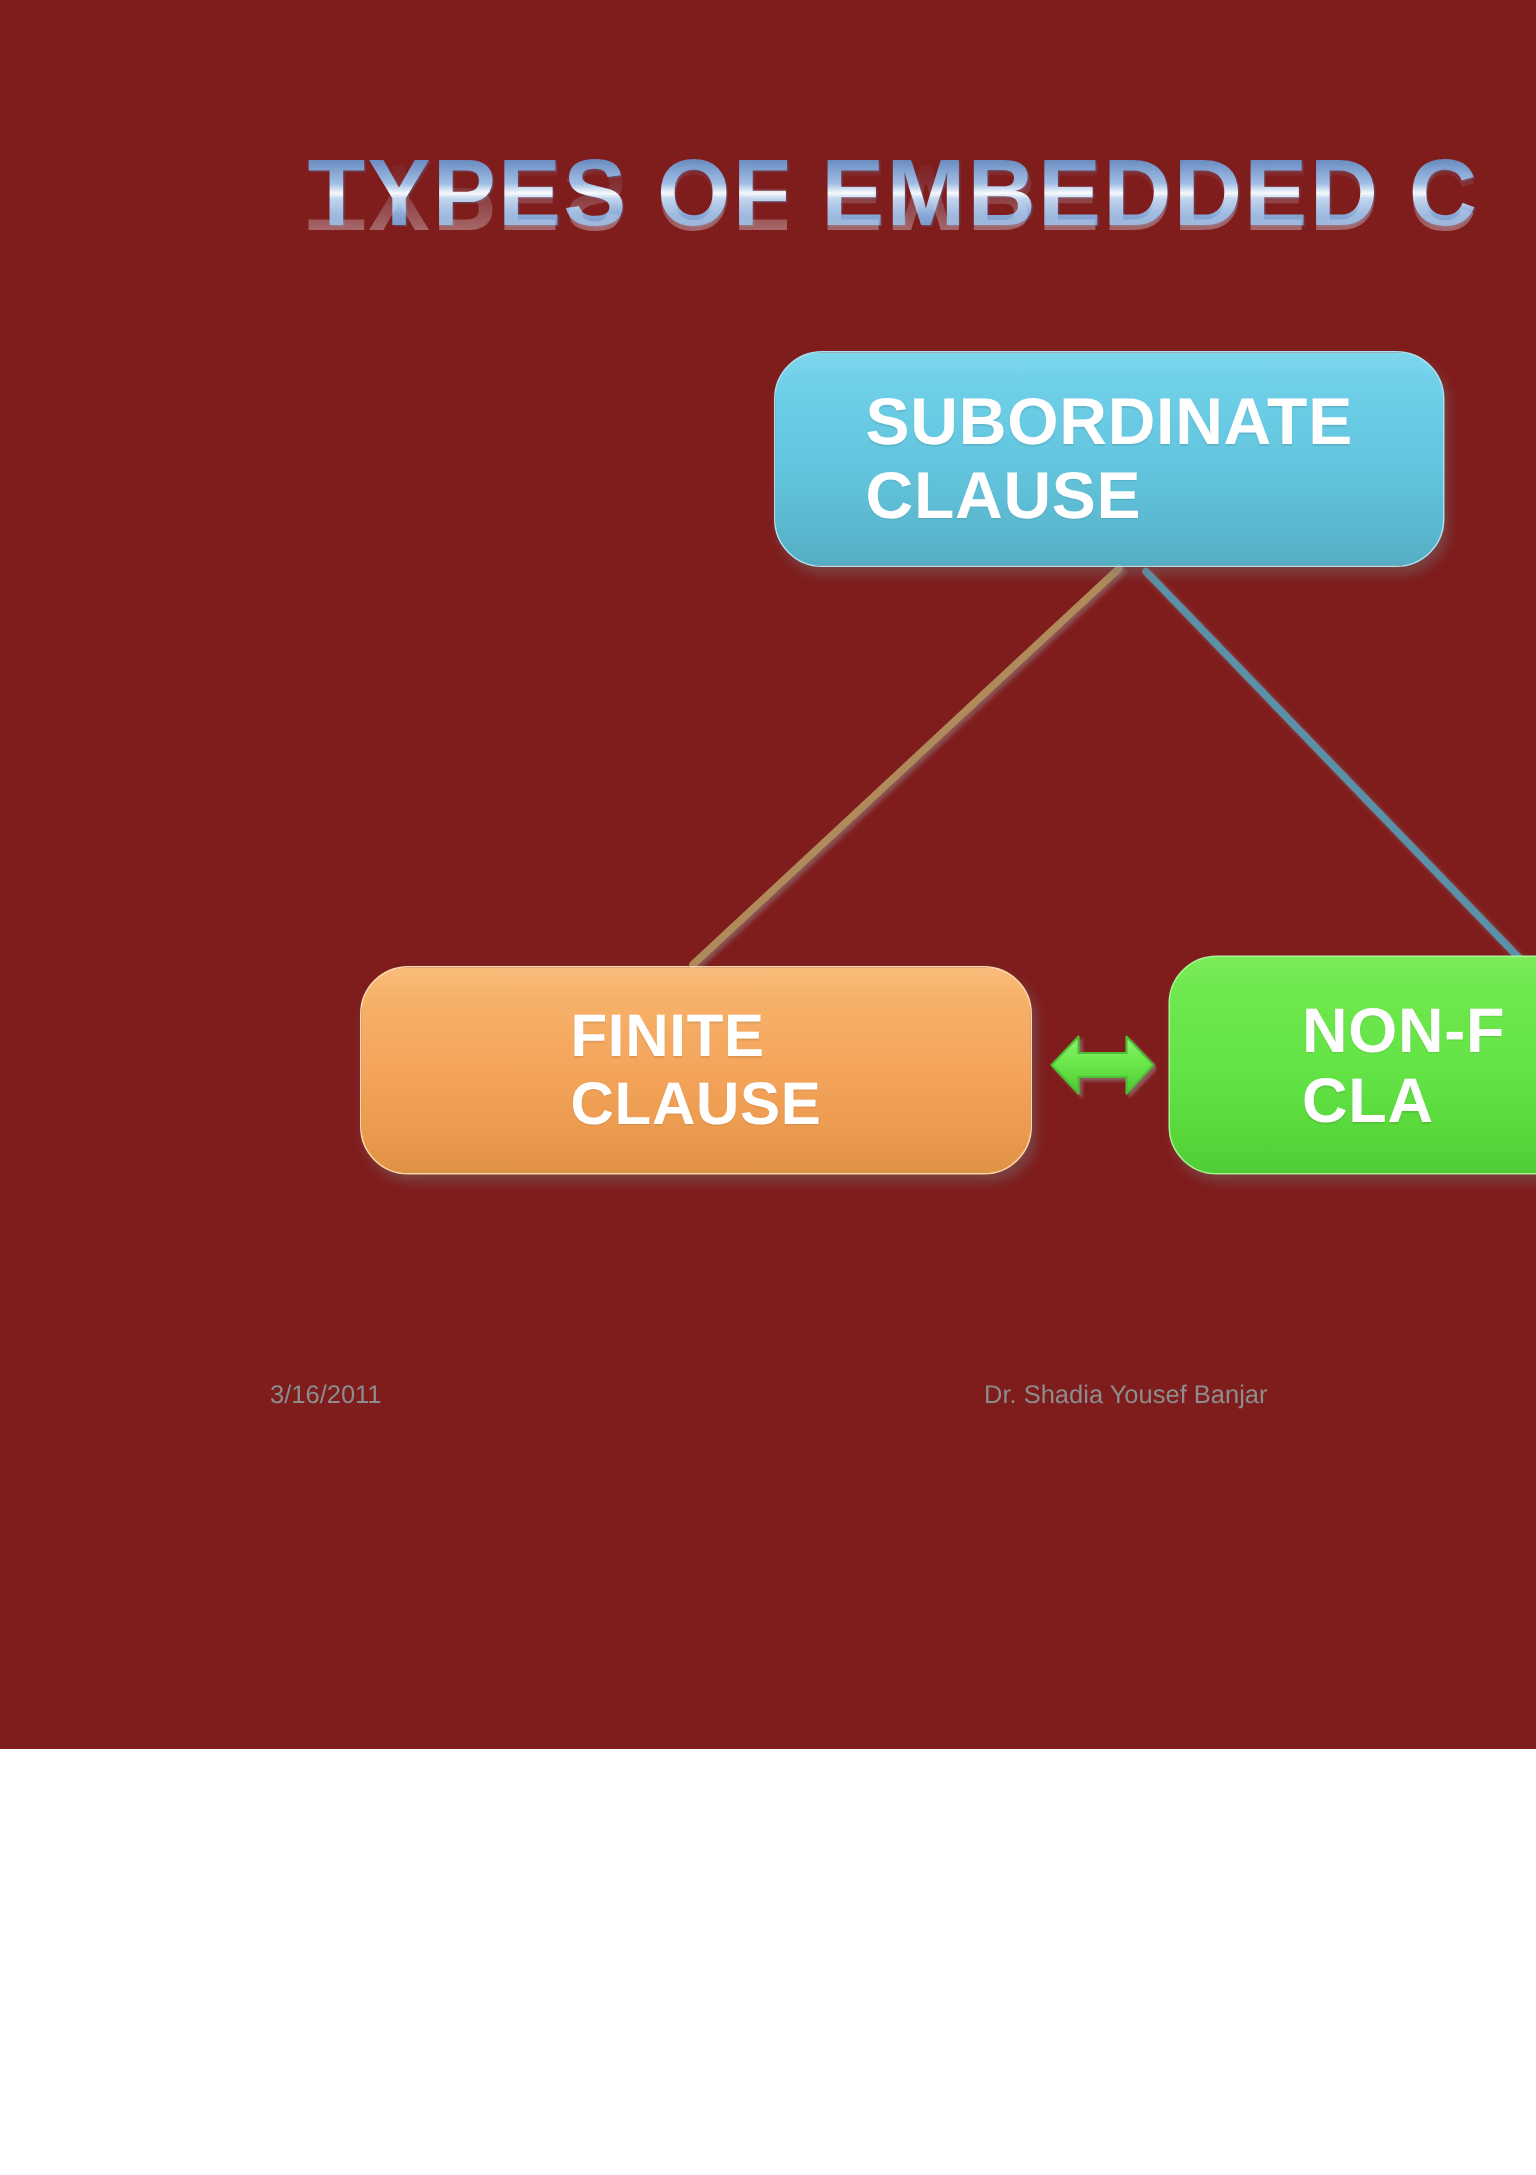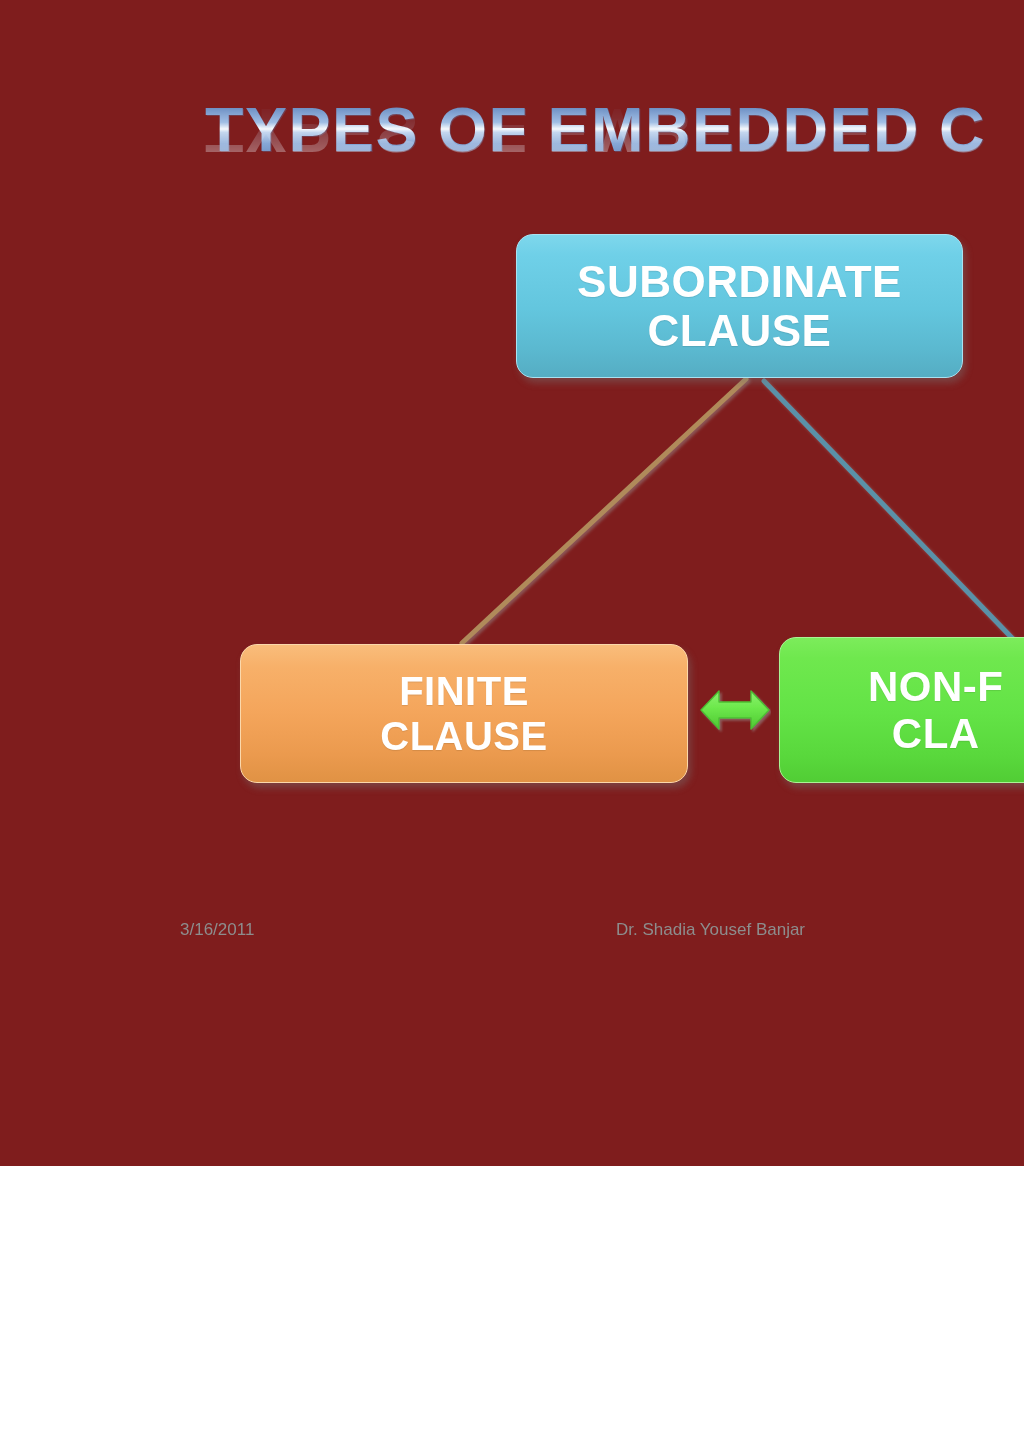--- a/index.html
+++ b/index.html
@@ -84,25 +84,25 @@
     color: transparent;
     -webkit-text-fill-color: transparent;
     opacity: 0.55;
     -webkit-mask-image: linear-gradient(to top, rgba(0,0,0,0) 0%, rgba(0,0,0,0.15) 30%, rgba(0,0,0,0.75) 100%);
     mask-image: linear-gradient(to top, rgba(0,0,0,0) 0%, rgba(0,0,0,0.15) 30%, rgba(0,0,0,0.75) 100%);
   }
 
   
   .node {
     position: absolute;
-    border-radius: 17px;
+    border-radius: 32px;
     display: flex;
     align-items: center;
     justify-content: center;
-    text-align: center;
+    text-align: left;
     color: #ffffff;
     font-family: "Liberation Sans", sans-serif;
     font-weight: bold;
     line-height: 1.12;
     box-sizing: border-box;
     box-shadow: 3px 5px 7px rgba(120,120,120,0.40);
     overflow: hidden;
     text-shadow: 0 1px 1px rgba(0,0,0,0.10);
   }
   .node .node-label {
@@ -194,21 +194,21 @@
     font-size: 17px;
     color: #8d8d8d;
   }
   #footer-date {
     position: absolute;
     left: 180px;
     top: 0;
   }
   #footer-author {
     position: absolute;
-    left: 616px;
+    left: 656px;
     top: 0;
     white-space: nowrap;
     text-align: right;
   }
 </style>
 </head>
 <body>
 
 <div id="slide">
 

